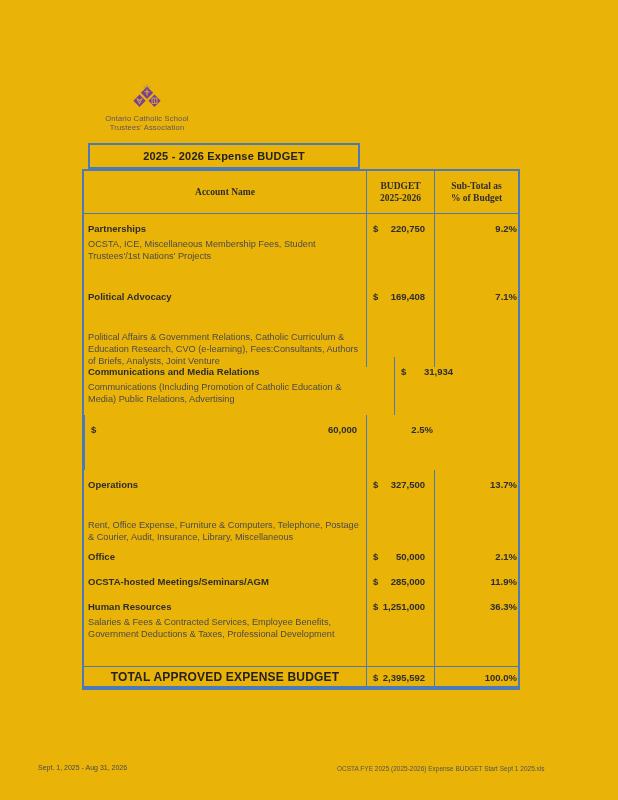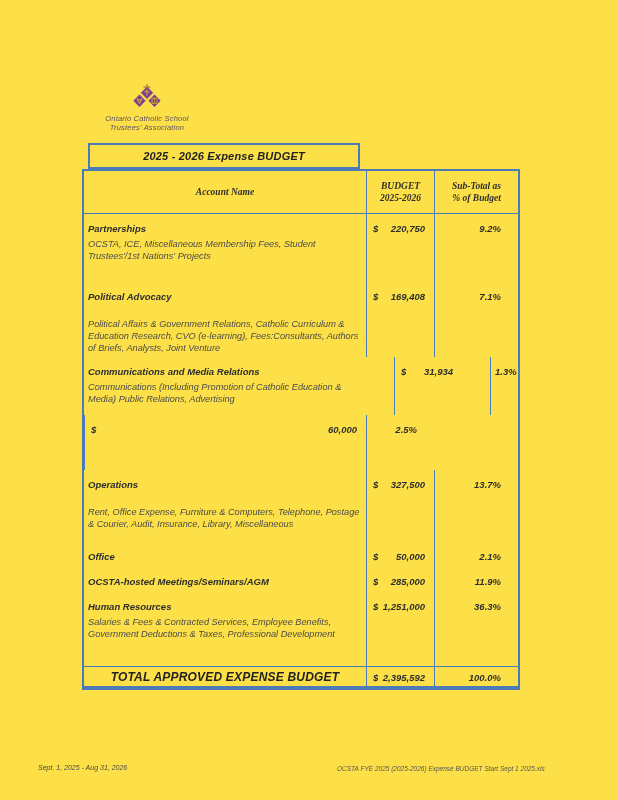--- a/index.html
+++ b/index.html
@@ -1,21 +1,21 @@
 <!DOCTYPE html>
 <html><head>
 <meta charset="utf-8">
 <style>
   html,body{margin:0;padding:0;}
   body{
     width:618px;height:800px;position:relative;background:#ffffff;
     font-family:"Liberation Sans", sans-serif;color:#3a3a3a;
     overflow:hidden;
   }
-  .page{position:absolute;inset:0;background:#fde047;font-style:italic;}
+  .page{position:absolute;inset:0;background:#eab308;}
 
   
   .logo-block{position:absolute;left:88px;top:84px;width:118px;text-align:center;}
   .logo-crest{display:block;margin:0 auto;width:44px;height:30px;}
   .org-name{font-size:7.5px;line-height:9px;color:#5d5366;letter-spacing:.2px;}
 
   
   .title-box{
     position:absolute;left:88px;top:143px;width:272px;height:26px;
     border:2px solid #4a7ab8;box-sizing:border-box;
@@ -39,24 +39,24 @@
     font-size:9.5px;line-height:12px;text-align:center;}
 
   .body-rows{flex:1;display:flex;flex-direction:column;}
   .r{flex:none;}
   .r1{height:68px;} .r2{height:75px;} .r3{height:58px;gap:28px;} .r4{height:55px;}
   .r5{height:72px;} .r6{height:25px;} .r7{height:25px;} .r8{height:74px;}
 
   .name-cell{padding-top:9px;}
   .acct-name{font-size:9.5px;font-weight:bold;color:#2d2d2d;line-height:12px;}
   .acct-desc{font-size:9.2px;color:#4b4b4b;line-height:12px;margin-top:3px;}
-  .desc-gap .acct-desc{margin-top:15px;}
+  .desc-gap .acct-desc{margin-top:28px;}
   .amt-cell{padding-top:9px;display:flex;justify-content:space-between;
     font-size:9.5px;font-weight:bold;color:#2d2d2d;padding-left:6px;padding-right:9px;}
-  .pct-cell{padding-top:9px;text-align:right;font-size:9.5px;font-weight:bold;color:#2d2d2d;padding-right:17px;}
+  .pct-cell{padding-top:9px;text-align:right;font-size:9.5px;font-weight:bold;color:#2d2d2d;padding-right:1px;}
 
   .total-row{height:23px;border-top:1.5px solid #4a7ab8;border-bottom:2px solid #4a7ab8;}
   .total-row .label-cell{display:flex;align-items:center;justify-content:center;
     font-size:12px;font-weight:bold;color:#222;letter-spacing:.2px;}
   .total-row .amt-cell,.total-row .pct-cell{padding-top:5px;}
 
   
   .footer-left{position:absolute;left:38px;top:764px;font-size:7px;color:#4a4a4a;}
   .footer-right{position:absolute;left:337px;top:765px;font-size:6.5px;color:#555;}
 </style>
@@ -134,21 +134,20 @@
 
       <div class="trow r r3">
         <div class="cell c1 name-cell">
           <div class="acct-name">Communications and Media Relations</div>
           <div class="acct-desc">Communications (Including Promotion of Catholic Education &amp; Media) Public Relations, Advertising</div>
         </div>
         <div class="cell c2 amt-cell">
           <span>$</span>
           <span>31,934</span>
         </div>
-        <div class="cell c3 pct-cell"><span>1.3%</span></div>
       </div>
 
       <div class="trow r r4">
         <div class="cell c2 amt-cell">
           <span>$</span>
           <span>60,000</span>
         </div>
         <div class="cell c3 pct-cell"><span>2.5%</span></div>
       </div>
 

